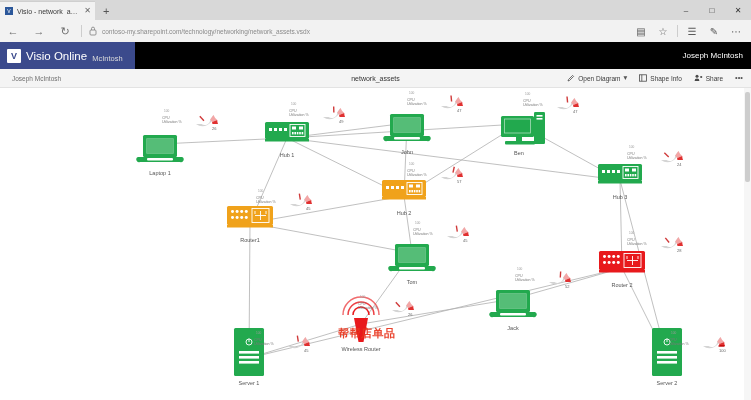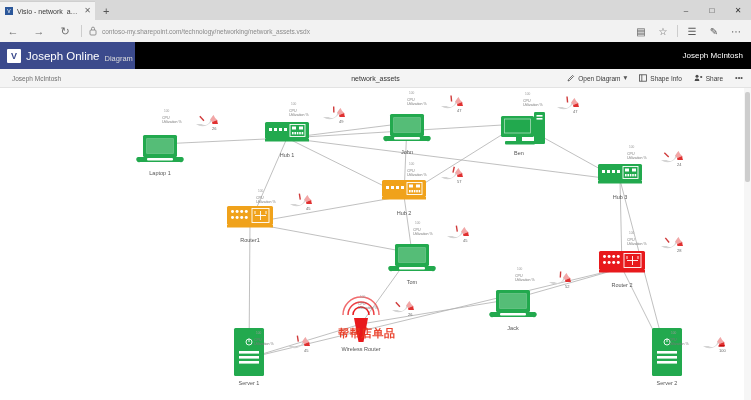--- a/index.html
+++ b/index.html
@@ -186,22 +186,22 @@
       <div class="nav-icon-btn">✎</div>
       <div class="nav-icon-btn">⋯</div>
     </div>
   </div>
 
   <div class="visio-header">
     <div class="visio-brand">
       <div class="visio-logo">
         <span>V</span>
       </div>
-      <div class="visio-title">Joseph Online</div>
-      <div class="visio-preview">Diagram</div>
+      <div class="visio-title">Visio Online</div>
+      <div class="visio-preview">McIntosh</div>
     </div>
     <div class="visio-user">Joseph McIntosh</div>
   </div>
 
   <div class="cmdbar">
     <div class="cmd-left">Joseph McIntosh</div>
     <div class="cmd-center">network_assets</div>
     <div class="cmd-right">
       <div class="cmd-item">
         <svg width="8" height="8" viewBox="0 0 8 8">

